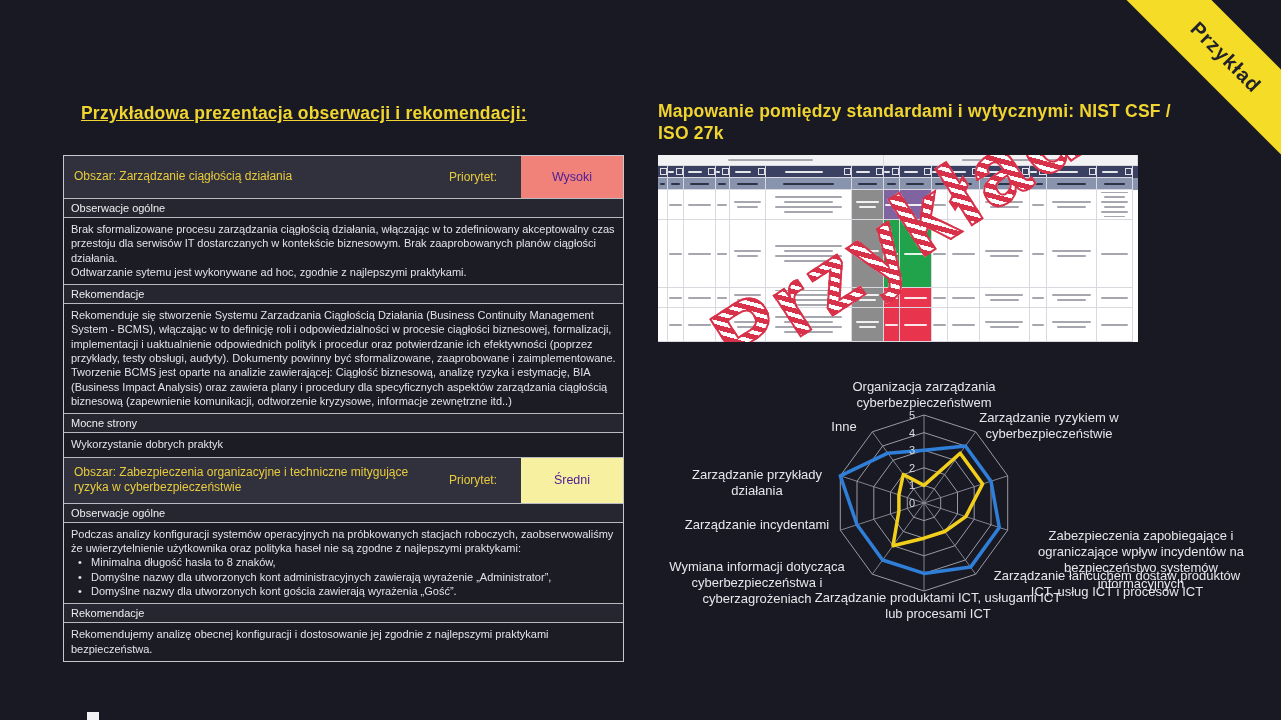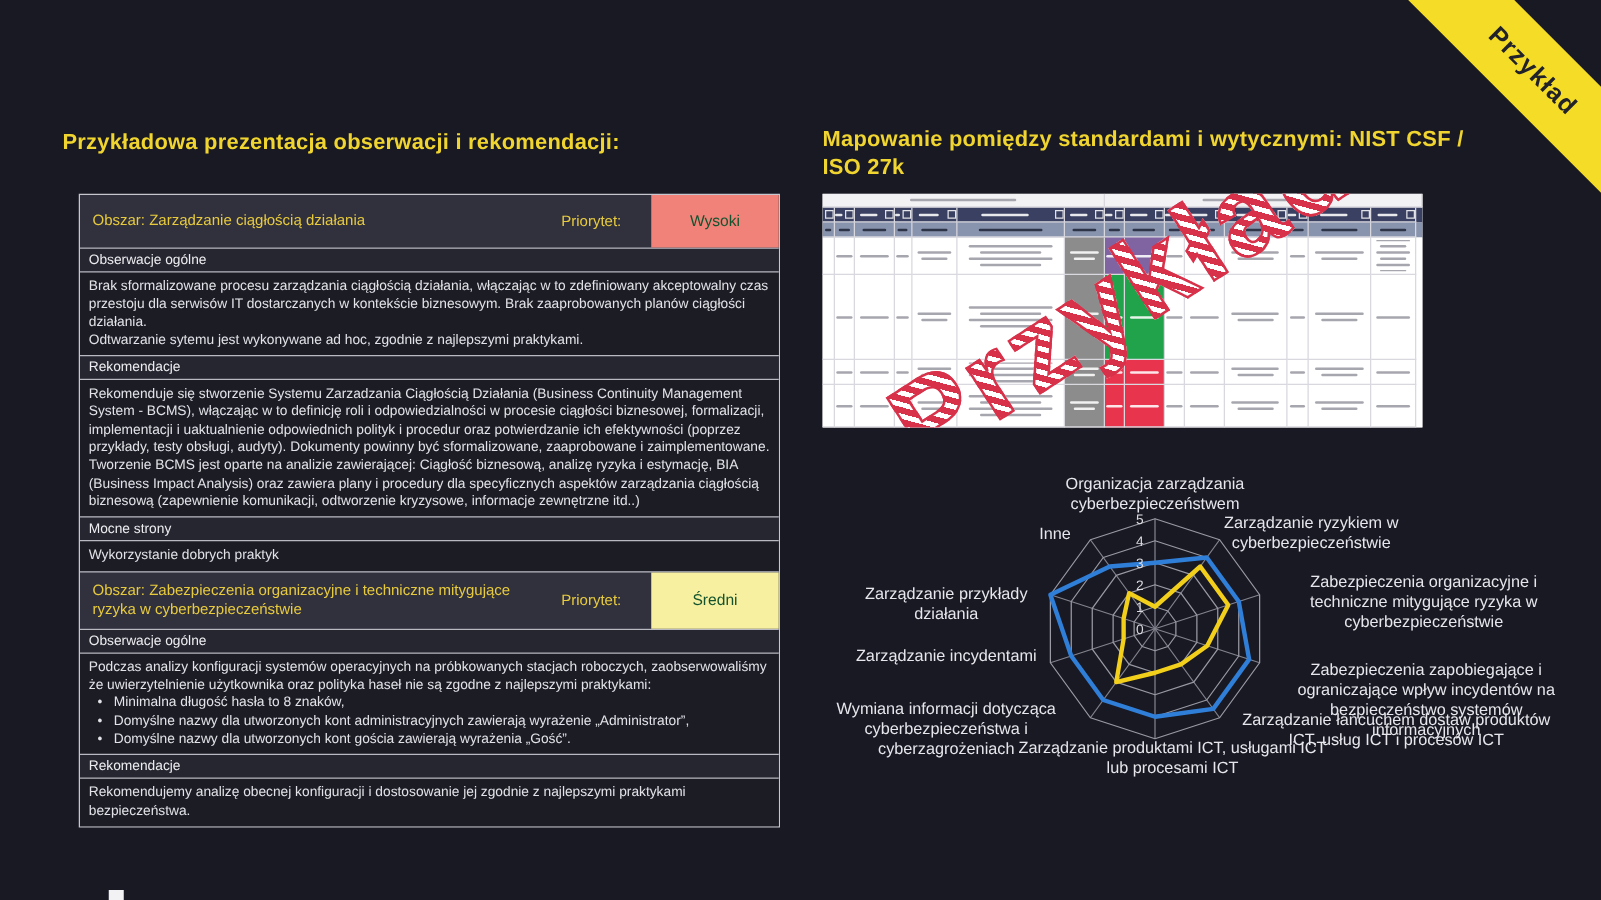--- a/index.html
+++ b/index.html
@@ -7,21 +7,21 @@
          font-family:"Liberation Sans",sans-serif;}
   .h-title{position:absolute;font-weight:bold;font-size:17.5px;line-height:1.25;color:#F0D42F;letter-spacing:.2px;}
 
   
   #obs-table{position:absolute;left:63px;top:155px;width:559px;border:1px solid #C6C6CE;}
   #obs-table .row{border-top:1px solid #B9B9C2;}
   #obs-table .row:first-child{border-top:none;}
   .row.area{display:grid;grid-template-columns:1fr 96px 102px;background:#31313E;min-height:42px;}
   .row.area .a-label{display:flex;align-items:center;padding:7px 10px;color:#E8CB3D;font-size:12px;line-height:1.3;}
   .row.area .a-pr{display:flex;align-items:center;justify-content:center;color:#E8CB3D;font-size:12px;}
-  .row.area .a-val{display:flex;align-items:center;justify-content:center;color:#14532d;font-size:12.5px;}
+  .row.area .a-val{display:flex;align-items:center;justify-content:center;color:#4c1d95;font-size:12.5px;}
   .row.hdr{background:#262630;color:#EDEDF1;font-size:11px;padding:3px 7px;}
   .row.body{background:#1C1C25;color:#E2E2E8;font-size:11px;line-height:1.3;padding:4px 7px 5px;}
   .row.body p{margin:0;}
   .row.body ul{margin:0;padding:0;list-style:none;}
   .row.body li{padding-left:26px;text-indent:-19px;}
 
   
   #sheet{position:absolute;left:658px;top:155px;width:480px;height:187px;background:#FBFBFC;overflow:hidden;}
   .sh-row{display:flex;width:100%;box-sizing:border-box;}
   .sh-cell{box-sizing:border-box;border-right:1px solid #D8D8DE;border-bottom:1px solid #D8D8DE;
@@ -47,21 +47,21 @@
           transform:rotate(45deg);display:flex;align-items:center;justify-content:center;z-index:9;}
   #ribbon span{color:#22222B;font-size:20px;font-weight:600;letter-spacing:1px;}
 
   #page-mark{position:absolute;left:87px;top:712px;width:12px;height:8px;background:#F2F2F5;}
 </style>
 </head>
 <body>
 
 <div class="slide">
 
-  <div class="h-title" id="left-title" style="left:50px;top:103px;width:565px;">Przykładowa prezentacja obserwacji i rekomendacji:</div>
+  <div class="h-title" id="left-title" style="left:81px;top:103px;width:565px;text-decoration:underline;">Przykładowa prezentacja obserwacji i rekomendacji:</div>
 
   <div id="obs-table">
       <div class="row area">
         <div class="a-label">Obszar: Zarządzanie ciągłością działania</div>
         <div class="a-pr">Priorytet:</div>
         <div class="a-val" style="background: rgb(240, 130, 122);">Wysoki</div>
       </div>
       <div class="row hdr">Obserwacje ogólne</div>
       <div class="row body">
         <p>Brak sformalizowane procesu zarządzania ciągłością działania, włączając w to zdefiniowany akceptowalny czas przestoju dla serwisów IT dostarczanych w kontekście biznesowym. Brak zaaprobowanych planów ciągłości działania.</p>
@@ -454,21 +454,20 @@
         <polygon points="274.0,107.4 310.2,75.2 332.6,106.0 315.8,138.6 294.7,153.5 274.0,160.2 243.0,167.7 248.9,133.2 248.9,116.8 253.3,96.5" fill="none" stroke="#F2CF1A" stroke-width="3.5" stroke-linejoin="round"></polygon>
         <text x="265" y="129" text-anchor="end" fill="#DADAE0" font-size="11">0</text>
         <text x="265" y="111.4" text-anchor="end" fill="#DADAE0" font-size="11">1</text>
         <text x="265" y="93.8" text-anchor="end" fill="#DADAE0" font-size="11">2</text>
         <text x="265" y="76.19999999999999" text-anchor="end" fill="#DADAE0" font-size="11">3</text>
         <text x="265" y="58.599999999999994" text-anchor="end" fill="#DADAE0" font-size="11">4</text>
         <text x="265" y="41" text-anchor="end" fill="#DADAE0" font-size="11">5</text>
       </svg>
       <div class="ax-label" style="left: 274px; top: 17px; width: 210px;">Organizacja zarządzania cyberbezpieczeństwem</div>
       <div class="ax-label" style="left: 399px; top: 48px; width: 200px;">Zarządzanie ryzykiem w cyberbezpieczeństwie</div>
-      <div class="ax-label" style="left: 489px; top: 103px; width: 212px;">Zabezpieczenia organizacyjne i techniczne mitygujące ryzyka w cyberbezpieczeństwie</div>
       <div class="ax-label" style="left: 491px; top: 166px; width: 222px; margin-top: 16px;">Zabezpieczenia zapobiegające i ograniczające wpływ incydentów na bezpieczeństwo systemów informacyjnych</div>
       <div class="ax-label" style="left: 467px; top: 206px; width: 272px;">Zarządzanie łańcuchem dostaw produktów ICT, usług ICT i procesów ICT</div>
       <div class="ax-label" style="left: 288px; top: 228px; width: 262px;">Zarządzanie produktami ICT, usługami ICT lub procesami ICT</div>
       <div class="ax-label" style="left: 107px; top: 205px; width: 222px;">Wymiana informacji dotycząca cyberbezpieczeństwa i cyberzagrożeniach</div>
       <div class="ax-label" style="left: 107px; top: 147px; width: 170px;">Zarządzanie incydentami</div>
       <div class="ax-label" style="left: 107px; top: 105px; width: 132px;">Zarządzanie przykłady działania</div>
       <div class="ax-label" style="left: 194px; top: 49px; width: 70px;">Inne</div>
     </div>
 
   <div id="ribbon">

